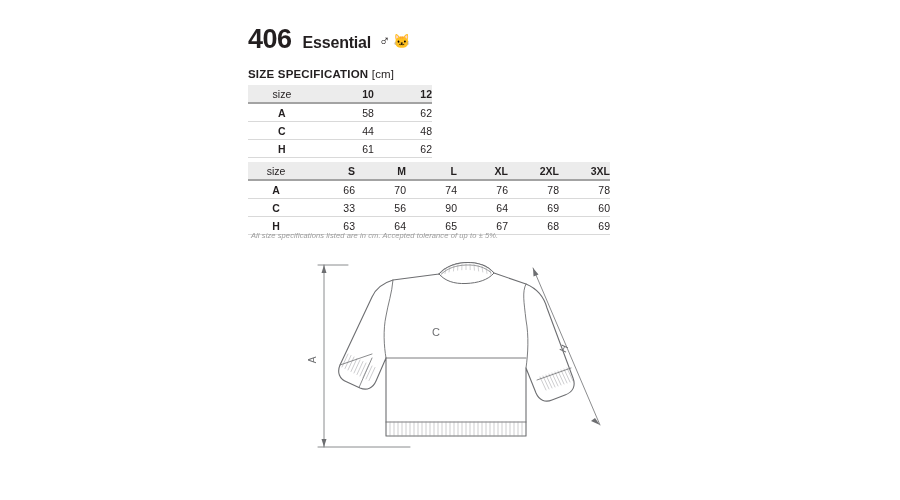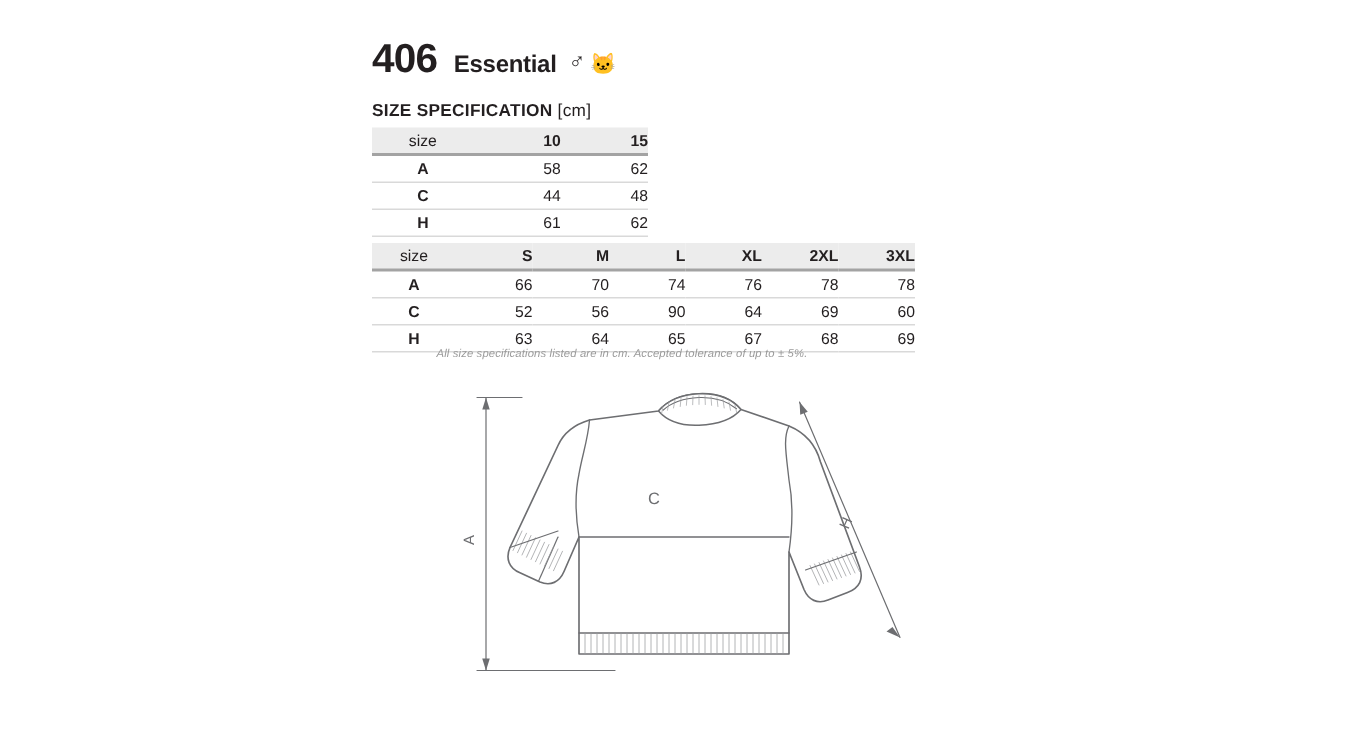--- a/index.html
+++ b/index.html
@@ -109,21 +109,20 @@
   #table-large td.val { width: 51px; }
 
   .disclaimer {
     position: absolute;
     left: 251px;
     top: 231px;
     font-size: 7.5px;
     font-style: italic;
     color: #9a9a9a;
     letter-spacing: 0.1px;
-    margin-left: 40px;
   }
 
   
   .drawing {
     position: absolute;
     left: 290px;
     top: 250px;
     width: 360px;
     height: 240px;
   }
@@ -146,21 +145,21 @@
   <div class="spec-heading">
     <span>SIZE SPECIFICATION</span>
     <span class="unit">[cm]</span>
   </div>
 
   <table class="size-table" id="table-small">
     <tbody>
       <tr class="header-row">
         <td class="lbl">size</td>
         <td class="val">10</td>
-        <td class="val">15</td>
+        <td class="val">12</td>
       </tr>
       <tr>
         <td class="lbl">A</td>
         <td class="val">58</td>
         <td class="val">62</td>
       </tr>
       <tr>
         <td class="lbl">C</td>
         <td class="val">44</td>
         <td class="val">48</td>
@@ -188,21 +187,21 @@
         <td class="lbl">A</td>
         <td class="val">66</td>
         <td class="val">70</td>
         <td class="val">74</td>
         <td class="val">76</td>
         <td class="val">78</td>
         <td class="val">78</td>
       </tr>
       <tr>
         <td class="lbl">C</td>
-        <td class="val">52</td>
+        <td class="val">33</td>
         <td class="val">56</td>
         <td class="val">90</td>
         <td class="val">64</td>
         <td class="val">69</td>
         <td class="val">60</td>
       </tr>
       <tr>
         <td class="lbl">H</td>
         <td class="val">63</td>
         <td class="val">64</td>

